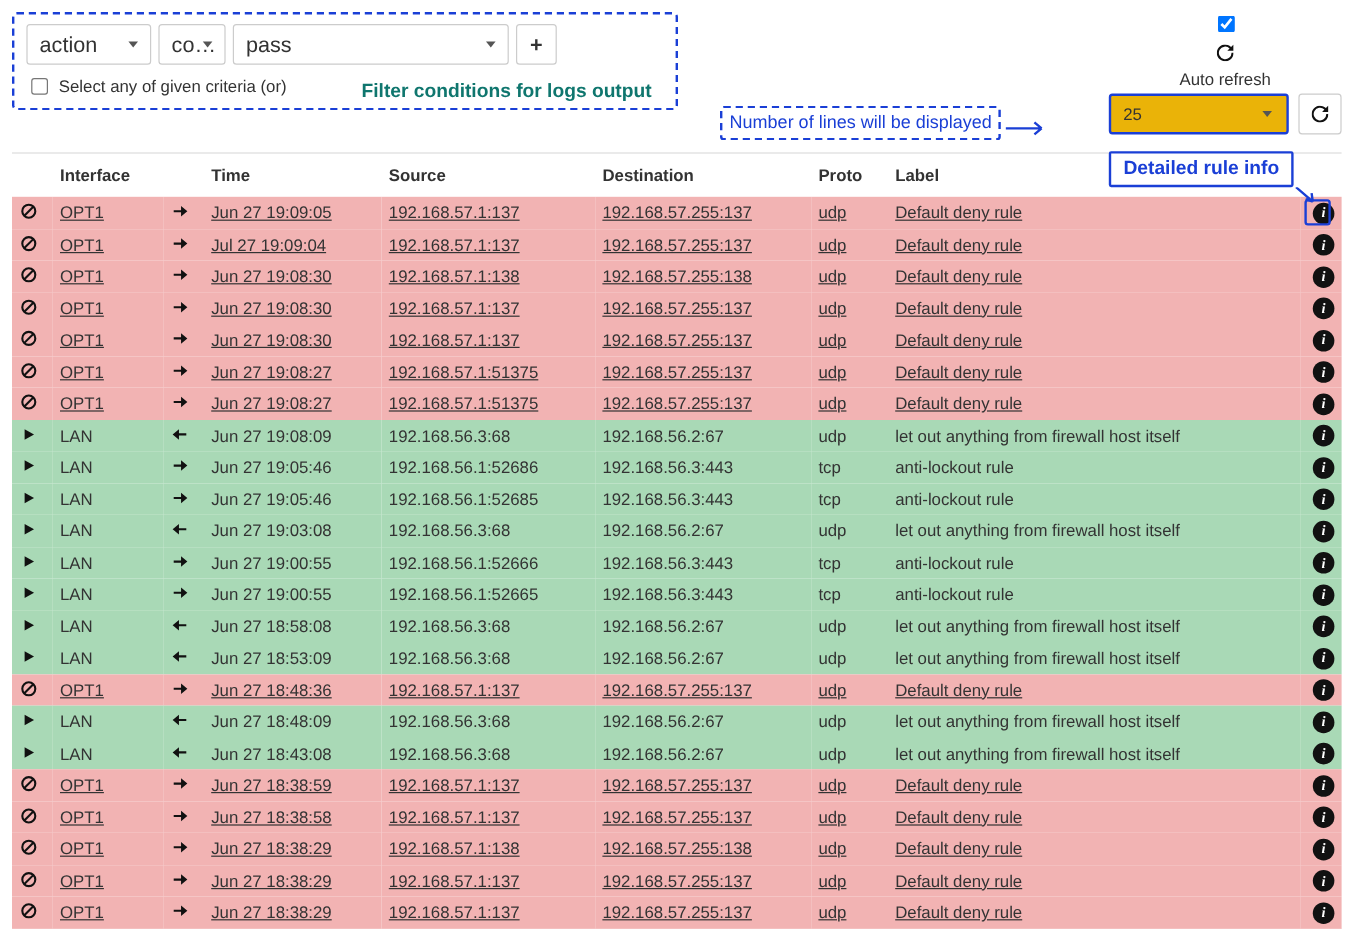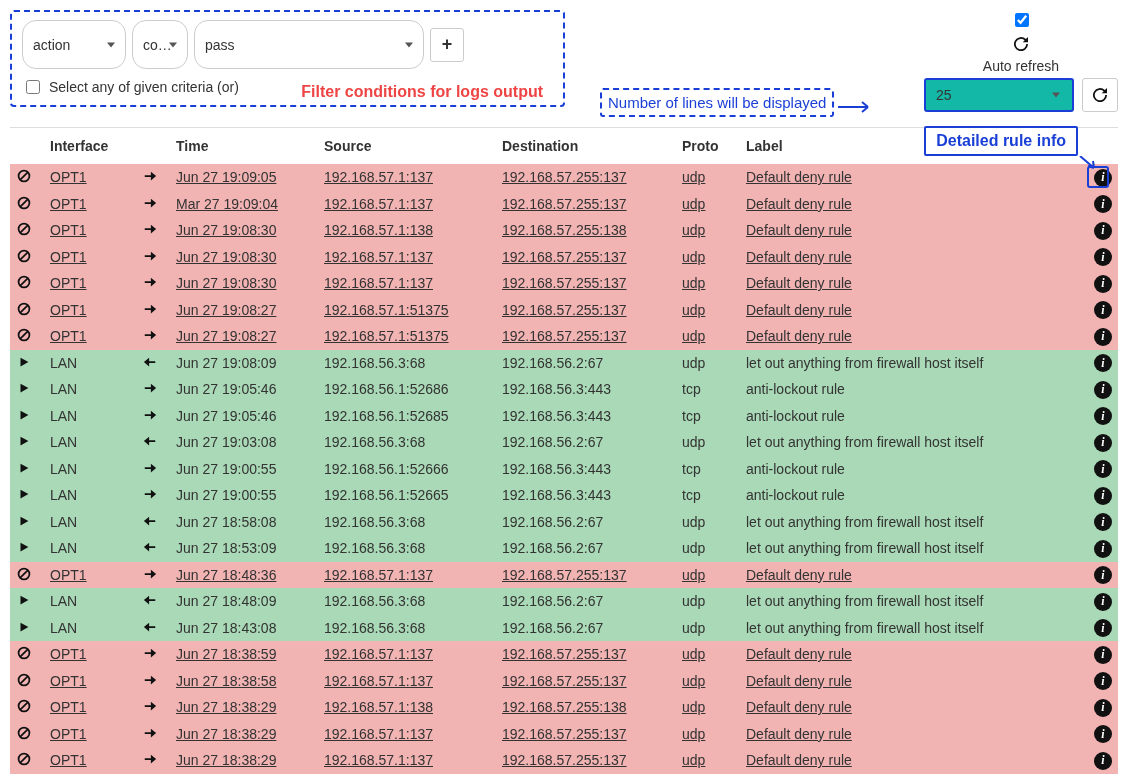--- a/index.html
+++ b/index.html
@@ -15,62 +15,62 @@
   .top-row { display: flex; align-items: flex-start; gap: 10px; margin-bottom: 10px; }
   .filter-box {
     border: 2px dashed #1a3fd6;
     border-radius: 4px;
     padding: 8px 10px;
     position: relative;
   }
   .filter-controls { display: flex; gap: 6px; align-items:center; }
   .sel {
     border: 1px solid #ccc;
-    border-radius: 14px;
+    border-radius: 3px;
     padding: 6px 28px 6px 10px;
     background: #fff;
-    height: 49px;
+    height: 34px;
     display: inline-flex;
     align-items: center;
     position: relative;
     cursor: pointer;
-    font-size: 14px;
+    font-size: 18px;
   }
   .sel::after{
     content:"";
     border-left:4px solid transparent;
     border-right:4px solid transparent;
     border-top:5px solid #555;
     position:absolute;
     right:10px;
     top:50%;
     transform:translateY(-50%);
   }
   .plus-btn {
     border:1px solid #ccc; border-radius:3px; width:34px; height:34px;
     display:inline-flex; align-items:center; justify-content:center;
     font-size:18px; cursor:pointer; background:#fff; font-weight:bold;
   }
   .chk-row{ margin-top:8px; display:flex; align-items:center; gap:6px; }
   .filter-annot{
-    position:absolute; right:20px; bottom:4px; color:#ef4444; font-weight:600; font-size:16px;
+    position:absolute; right:20px; bottom:4px; color:#0f766e; font-weight:600; font-size:16px;
   }
   .right-opts{ margin-left:auto; }
   .opt-line{ display:flex; align-items:center; gap:6px; margin-bottom:2px;flex-direction:column;}
   input[type=checkbox]{ width:14px; height:14px; }
   .line-box{
     border:2px dashed #1a3fd6; border-radius:3px;
     padding:4px 6px; color:#1a3fd6; font-weight:500; font-size:15px;
     display:inline-block;
   }
   .line-count-wrap{ display:flex; align-items:center; gap:8px; margin-top:4px; }
   .lines-sel{
     border:2px solid #1a3fd6; border-radius:3px;
     width:150px; height:34px; display:flex; align-items:center; padding:0 10px;
-    position:relative; cursor:pointer; background:#14b8a6;
+    position:relative; cursor:pointer; background:#eab308;
   }
   .lines-sel::after{
     content:""; border-left:4px solid transparent; border-right:4px solid transparent;
     border-top:5px solid #555; position:absolute; right:12px; top:50%; transform:translateY(-50%);
   }
   .refresh-btn{
     border:1px solid #ccc; border-radius:3px; width:36px; height:34px;
     display:inline-flex; align-items:center; justify-content:center; cursor:pointer; background:#fff;
   }
   .arrow-svg{ width:40px; height:20px; }
@@ -221,21 +221,21 @@
                 <circle cx="8" cy="8" r="6.2" fill="none" stroke="#111" stroke-width="2"></circle>
                 <line x1="3.5" y1="12.5" x2="12.5" y2="3.5" stroke="#111" stroke-width="2"></line>
               </svg>
             </span></td>
           <td>OPT1</td>
           <td><span class="ico">
               <svg viewBox="0 0 16 16" width="14" height="14">
                 <path fill="#111" d="M2 7h7V3l6 5-6 5v-4H2z"></path>
               </svg>
             </span></td>
-          <td>Mar 27 19:09:04</td>
+          <td>Jul 27 19:09:04</td>
           <td>192.168.57.1:137</td>
           <td>192.168.57.255:137</td>
           <td>udp</td>
           <td>Default deny rule</td>
           <td style="text-align:right;"><span class="info-badge">i</span></td>
         </tr>
         <tr class="block">
           <td><span class="ico">
               <svg viewBox="0 0 16 16" width="14" height="14">
                 <circle cx="8" cy="8" r="6.2" fill="none" stroke="#111" stroke-width="2"></circle>

